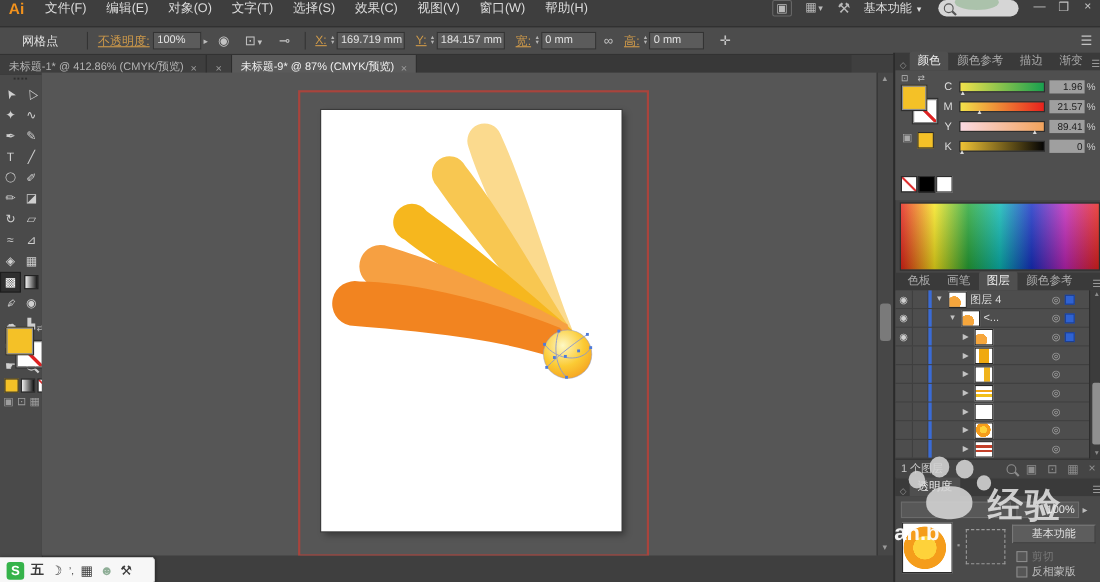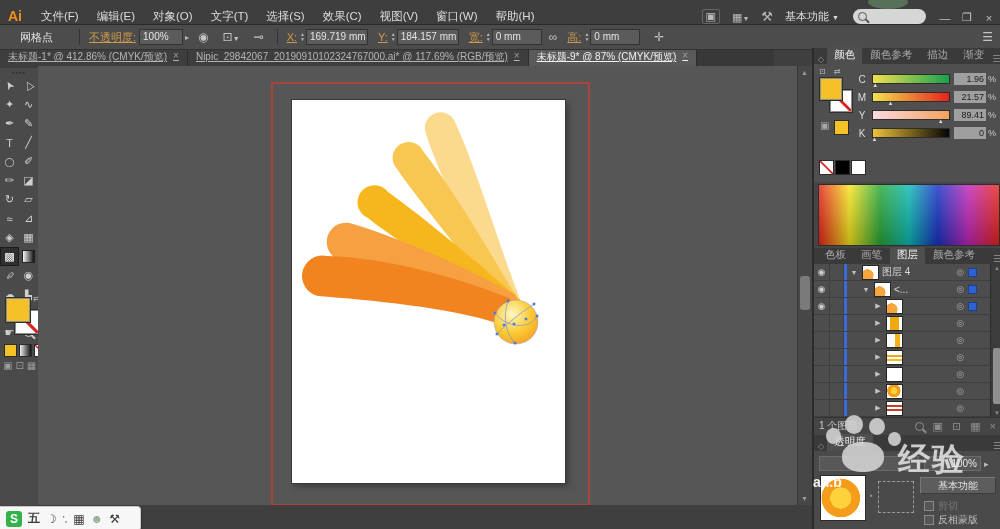--- a/index.html
+++ b/index.html
@@ -2,34 +2,34 @@
 <html><head>
 <meta charset="utf-8">
 <style>
   html,body{margin:0;padding:0;width:1000px;height:529px;overflow:hidden;
     background:#3f3f3f;font-family:"Liberation Sans","DejaVu Sans",sans-serif;
     -webkit-font-smoothing:antialiased;color:#d6d6d6;font-size:11px;position:relative;}
   .a{position:absolute;}
   .flex{display:flex;align-items:center;}
   .sep{width:1px;height:16px;background:#333;margin:0 6px;}
   
-  #menubar{left:0;top:0;width:1000px;height:24px;background:#3e3e3e;border-bottom:1px solid #2a2a2a;display:flex;align-items:flex-end;gap:0;z-index:10;}
+  #menubar{left:0;top:0;width:1000px;height:24px;background:#3e3e3e;border-bottom:1px solid #2a2a2a;display:flex;align-items:flex-start;gap:0;z-index:10;}
   .menuitem{padding:0 9px;color:#dcdcdc;font-size:11.5px;cursor:default;}
   #ailogo{color:#f2921d;font-weight:bold;font-size:14px;padding:0 10px 0 8px;}
   .mbtn{color:#b9b9b9;font-size:11px;margin:0 6px;}
   .searchbox{width:68px;height:15px;background:#d6d6d6;border-radius:8px;display:flex;align-items:center;padding-left:5px;margin:0 8px;}
   .winbtn{width:22px;text-align:center;color:#c2c2c2;font-size:11px;}
   #optionsbar{left:0;top:24px;width:1000px;height:24px;background:#4c4c4c;border-bottom:1px solid #323232;display:flex;align-items:center;z-index:9;font-size:11px;}
   .olabel{color:#cf9a4a;text-decoration:underline;margin:0 3px;}
   .obox{background:#5b5b5b;border:1px solid #333;color:#e3e3e3;height:14px;line-height:14px;padding:0 3px;font-size:10px;overflow:hidden;white-space:nowrap;}
   .stepper{display:inline-flex;flex-direction:column;font-size:5px;color:#b5b5b5;line-height:5px;margin-right:1px;}
   .oicon{color:#c3c3c3;margin:0 7px;font-size:12px;}
   
   #tabbar{left:38px;top:48px;width:774px;height:18px;background:#383838;display:flex;z-index:8;}
-  .doctab{display:flex;align-items:flex-start;gap:6px;padding:0 8px;font-size:10px;color:#b4b4b4;background:#3e3e3e;border-right:1px solid #2c2c2c;max-width:352px;white-space:nowrap;overflow:hidden;text-decoration:underline;}
+  .doctab{display:flex;align-items:flex-end;gap:6px;padding:0 8px;font-size:10px;color:#b4b4b4;background:#3e3e3e;border-right:1px solid #2c2c2c;max-width:352px;white-space:nowrap;overflow:hidden;}
   .doctab.active{background:#5a5a5a;color:#f0f0f0;}
   .tabx{color:#9a9a9a;font-size:10px;}
   
   #toolbar{left:0;top:48px;width:38px;height:481px;background:#4a4a4a;border-right:1px solid #353535;z-index:8;}
   .grip{height:8px;display:flex;justify-content:center;align-items:center;color:#2e2e2e;font-size:7px;letter-spacing:1px;}
   .trow{display:flex;height:19px;}
   .tcell{width:19px;height:19px;display:flex;align-items:center;justify-content:center;color:#cfcfcf;font-size:11px;}
   .tcell.on{background:#2f2f2f;box-shadow:inset 0 0 0 1px #1c1c1c;color:#fff;}
   .tg{font-style:normal;display:inline-block;}
   .rotc{transform:rotate(-120deg);}
@@ -151,21 +151,20 @@
   <span style="flex:1"></span>
   <span class="oicon">☰</span>
 </div>
 
 <div id="tabbar">
   <div class="doctab">
     <span>未标题-1* @ 412.86% (CMYK/预览)</span>
     <span class="tabx">×</span>
   </div>
   <div class="doctab">
-    <span>Nipic_29842067_20190910102324767000.ai* @ 117.69% (RGB/预览)</span>
     <span class="tabx">×</span>
   </div>
   <div class="doctab active">
     <span>未标题-9* @ 87% (CMYK/预览)</span>
     <span class="tabx">×</span>
   </div>
 </div>
 
 <div id="toolbar">
   <div class="grip">▪▪▪▪</div>
@@ -542,21 +541,21 @@
 
 <div class="a wm" style="left:868px;top:-5px;width:40px;height:14px;border-radius:50%;background:rgba(120,170,120,.45);"></div>
 <div class="a wm" style="left:826px;top:412px;width:84px;height:64px;">
   <span class="toe" style="left:0;top:16px;width:15px;height:16px;"></span>
   <span class="toe" style="left:19px;top:3px;width:18px;height:19px;"></span>
   <span class="toe" style="left:43px;top:6px;width:16px;height:17px;"></span>
   <span class="toe" style="left:62px;top:20px;width:13px;height:14px;"></span>
   <span class="toe" style="left:16px;top:30px;width:42px;height:30px;border-radius:46%;"></span>
 </div>
 <div class="a wm" style="left:898px;top:438px;font-size:32px;font-weight:bold;color:#ededed;opacity:.82;letter-spacing:2px;">经验</div>
-<div class="a wm" style="left:813px;top:474px;font-size:14px;font-weight:bold;color:#fdfdfd;opacity:.95;">an.b</div>
+<div class="a wm" style="left:813px;top:474px;font-size:20px;font-weight:bold;color:#fdfdfd;opacity:.95;">an.b</div>
 
 <div id="ime" class="a">
   <span id="simelogo">S</span>
   <span class="imeicon" style="font-weight:bold;">五</span>
   <span class="imeicon">☽</span>
   <span class="imeicon" style="font-size:9px;">’,</span>
   <span class="imeicon">▦</span>
   <span class="imeicon" style="color:#8fae97;">☻</span>
   <span class="imeicon">⚒</span>
 </div>

